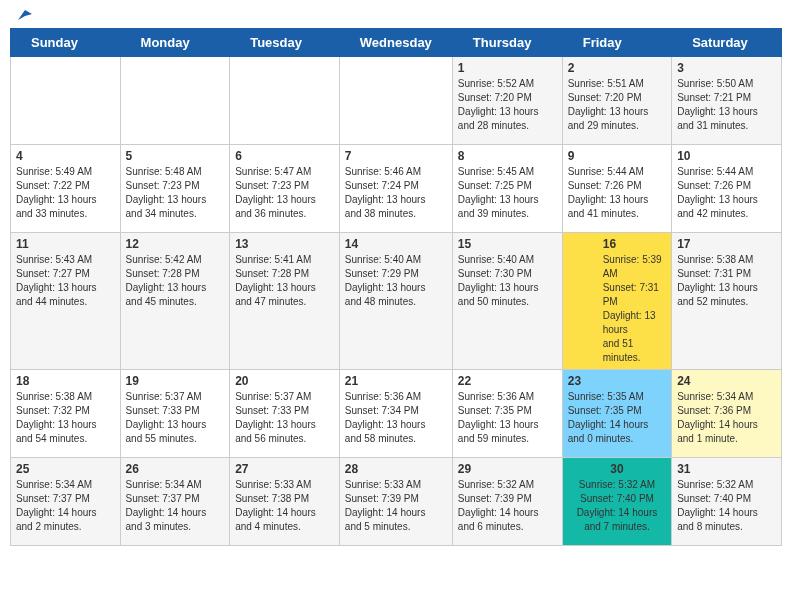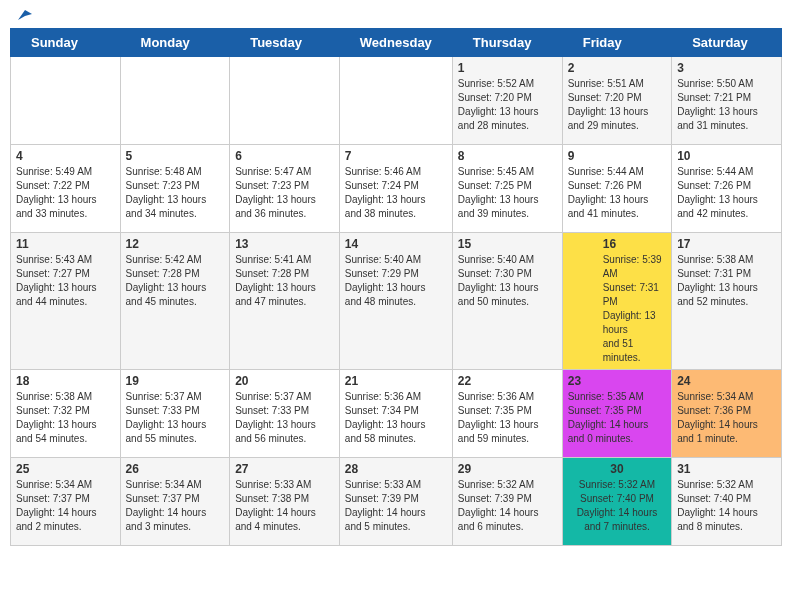--- a/index.html
+++ b/index.html
@@ -223,25 +223,25 @@
           <div class="day-info">Sunrise: 5:37 AM<br>Sunset: 7:33 PM<br>Daylight: 13 hours<br>and 56 minutes.</div>
         </td>
         <td style="background: rgb(255, 255, 255);">
           <span class="day-number">21</span>
           <div class="day-info">Sunrise: 5:36 AM<br>Sunset: 7:34 PM<br>Daylight: 13 hours<br>and 58 minutes.</div>
         </td>
         <td style="background: rgb(255, 255, 255);">
           <span class="day-number">22</span>
           <div class="day-info">Sunrise: 5:36 AM<br>Sunset: 7:35 PM<br>Daylight: 13 hours<br>and 59 minutes.</div>
         </td>
-        <td style="background: #d946ef;">
+        <td style="background: #7dd3fc;">
           <span class="day-number">23</span>
           <div class="day-info">Sunrise: 5:35 AM<br>Sunset: 7:35 PM<br>Daylight: 14 hours<br>and 0 minutes.</div>
         </td>
-        <td style="background: #fdba74; margin-top: 28px;">
+        <td style="background: #fef9c3; margin-top: 28px;">
           <span class="day-number">24</span>
           <div class="day-info">Sunrise: 5:34 AM<br>Sunset: 7:36 PM<br>Daylight: 14 hours<br>and 1 minute.</div>
         </td>
       </tr>
       <tr>
         <td style="background: rgb(245, 245, 245);">
           <span class="day-number">25</span>
           <div class="day-info">Sunrise: 5:34 AM<br>Sunset: 7:37 PM<br>Daylight: 14 hours<br>and 2 minutes.</div>
         </td>
         <td style="background: rgb(245, 245, 245);">

